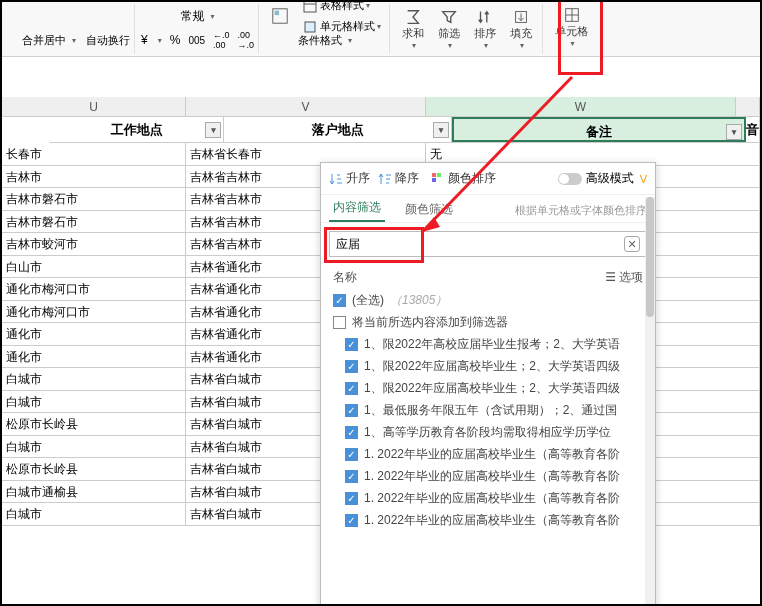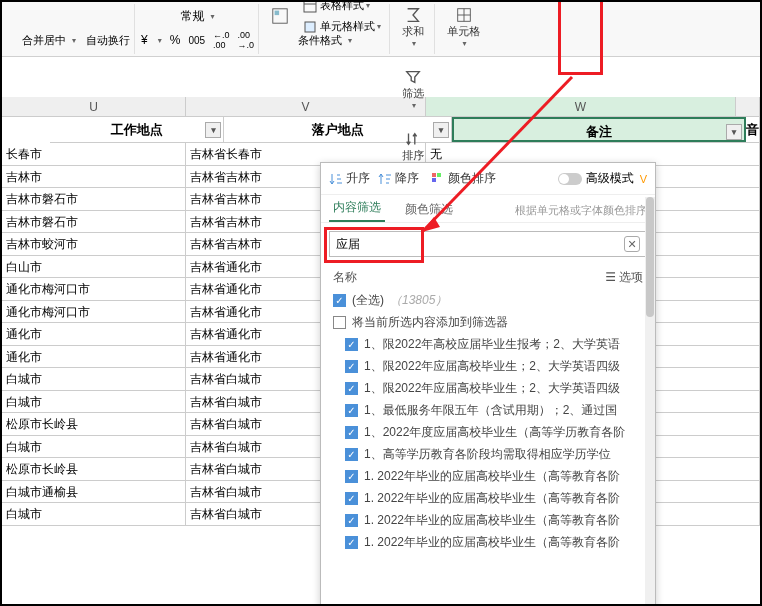--- a/index.html
+++ b/index.html
@@ -156,21 +156,21 @@
             <span class="caret">▾</span>
           </div>
       </div>
     </div>
     <div class="toolbar-row">
         <span style="font-size:11px">条件格式</span>
         <span class="caret">▾</span>
       </div>
   </div>
 
-  <div class="toolbar-group" style="flex-direction:column;align-items:flex-end;gap:16px">
+  <div class="toolbar-group" style="flex-direction:row;align-items:center;gap:2px">
     <div class="toolbar-btn">
         <svg viewBox="0 0 20 20">
           <path d="M4 3 h12 l-6 7 l6 7 h-12" fill="none" stroke="#555" stroke-width="1.5"></path>
         </svg>
         <span>求和</span>
         <span class="caret">▾</span>
       </div>
     <div class="toolbar-btn">
         <svg viewBox="0 0 20 20">
           <path d="M3 4 h14 l-5 6 v6 l-4 -2 v-4 z" fill="none" stroke="#555" stroke-width="1.5"></path>
@@ -396,24 +396,20 @@
         <div class="filter-item indent">
           <div class="cbx checked"></div>
           <span>1、限2022年应届高校毕业生；2、大学英语四级</span>
         </div>
         <div class="filter-item indent">
           <div class="cbx checked"></div>
           <span>1、最低服务年限五年（含试用期）；2、通过国</span>
         </div>
         <div class="filter-item indent">
           <div class="cbx checked"></div>
-          <span>1、2022年度应届高校毕业生（高等学历教育各阶</span>
-        </div>
-        <div class="filter-item indent">
-          <div class="cbx checked"></div>
           <span>1、高等学历教育各阶段均需取得相应学历学位</span>
         </div>
         <div class="filter-item indent">
           <div class="cbx checked"></div>
           <span>1. 2022年毕业的应届高校毕业生（高等教育各阶</span>
         </div>
         <div class="filter-item indent">
           <div class="cbx checked"></div>
           <span>1. 2022年毕业的应届高校毕业生（高等教育各阶</span>
         </div>

